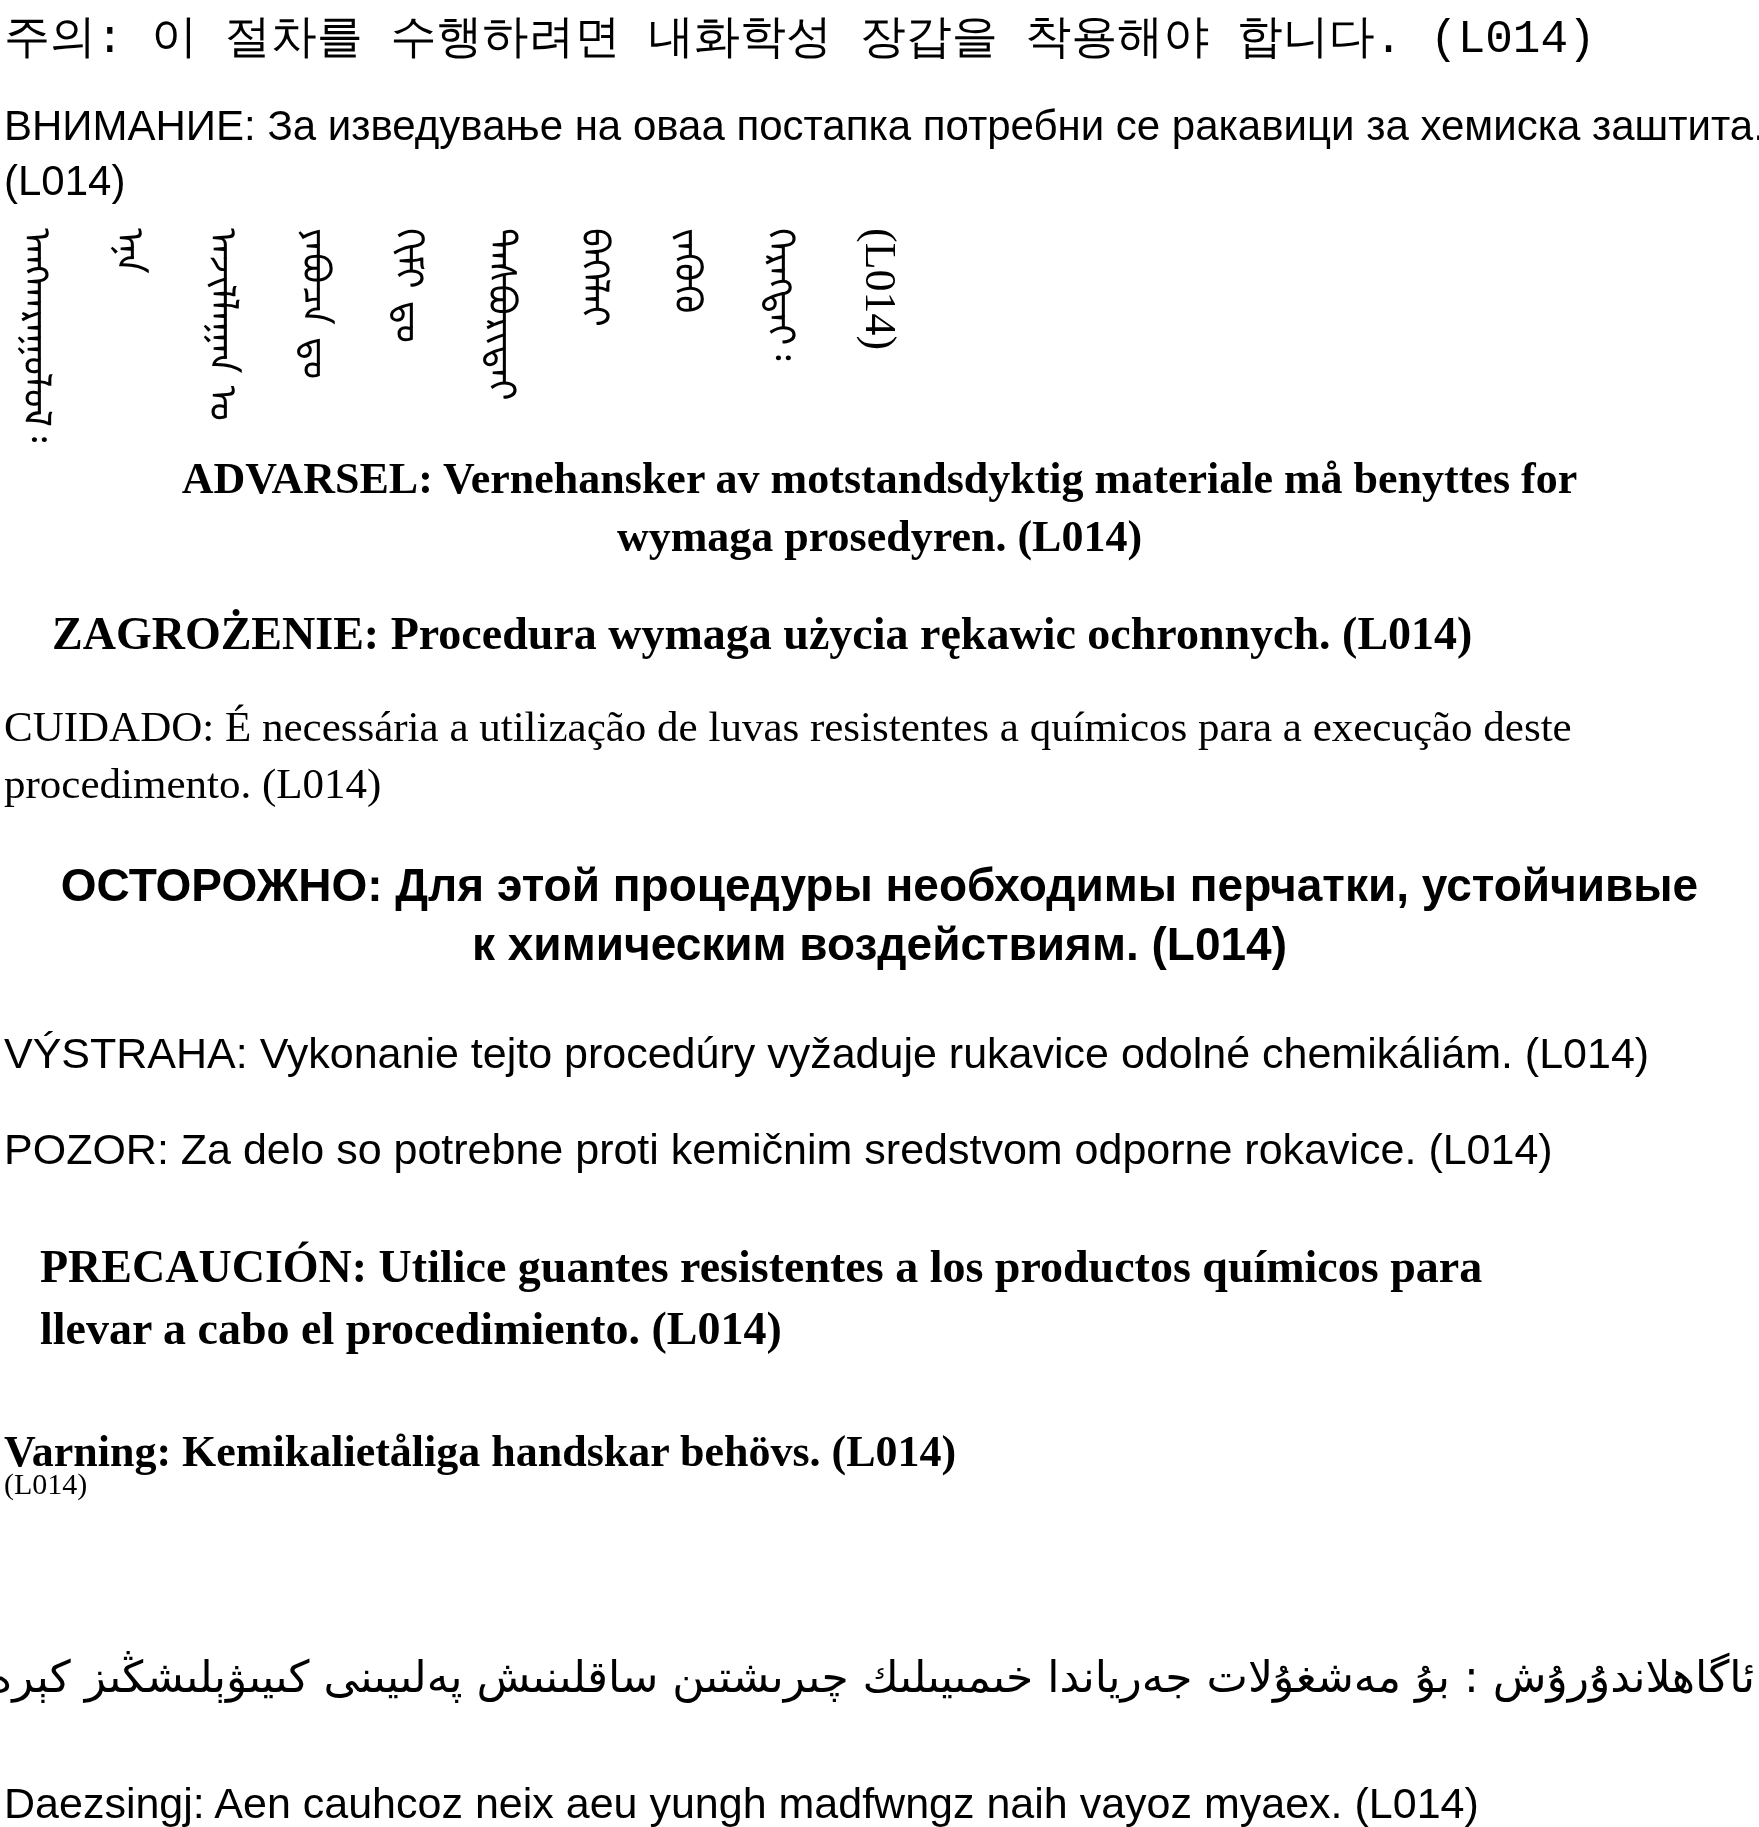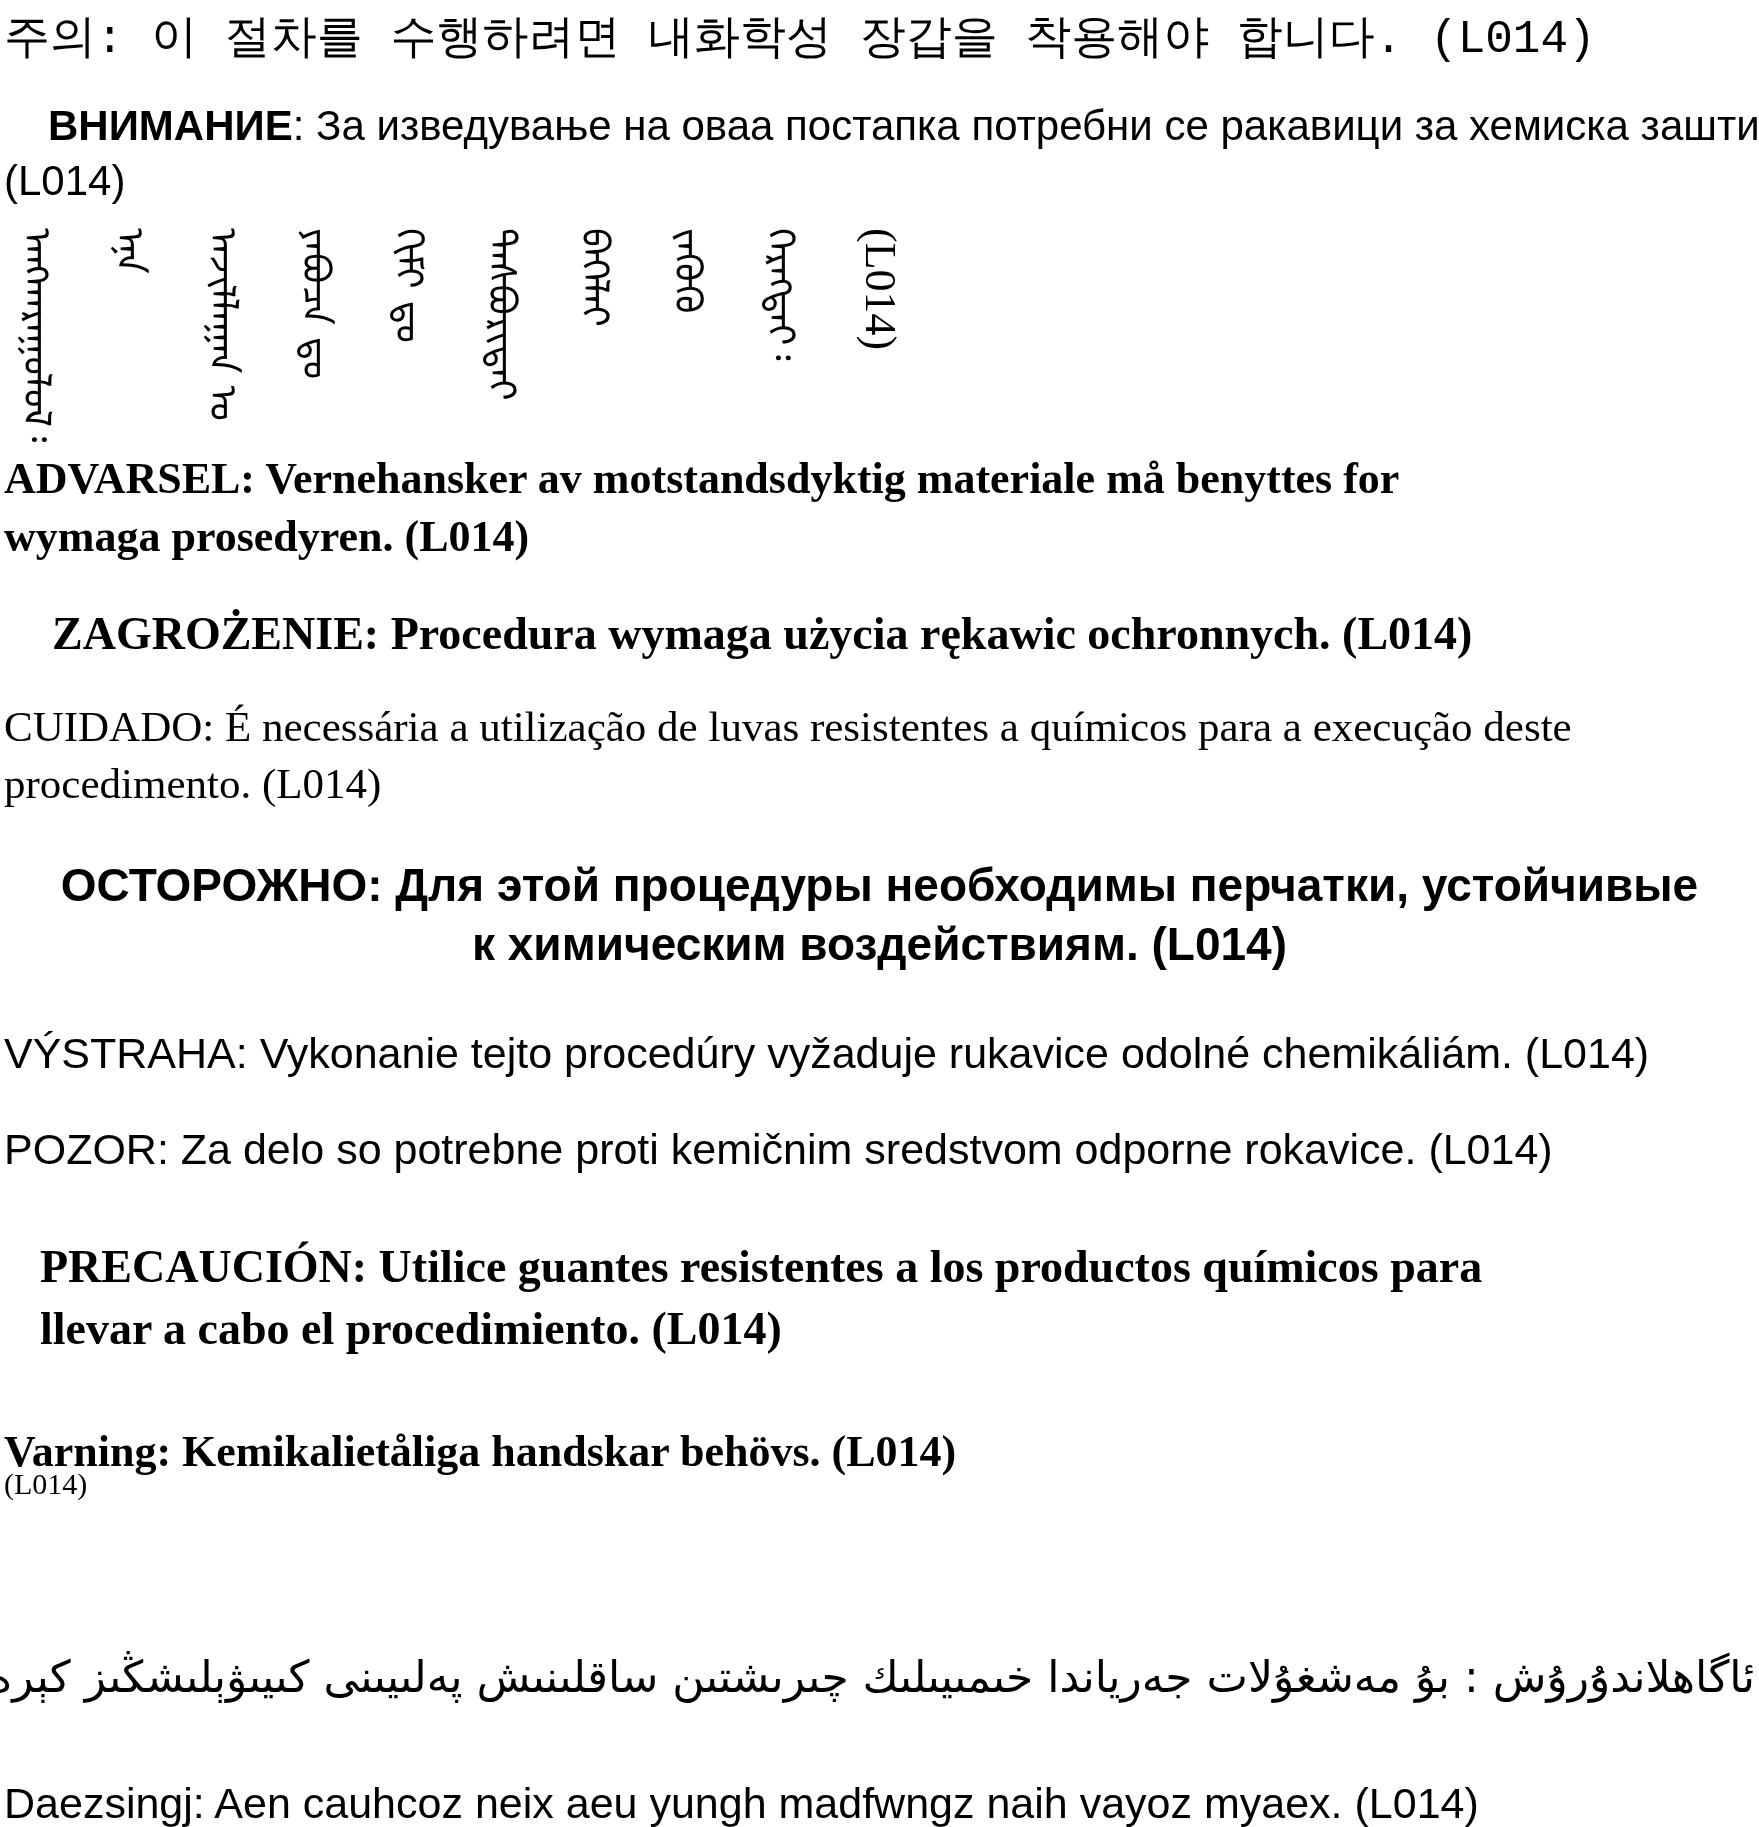--- a/index.html
+++ b/index.html
@@ -7,25 +7,25 @@
     width:1759px;height:1827px;position:relative;
     background:#ffffff;color:#000000;overflow:hidden;
     font-family:"Liberation Sans", sans-serif;
   }
   .blk{position:absolute;left:4px;right:4px;}
   .line{display:block;white-space:nowrap;}
 
   
   .korean{top:4px;font-family:Liberation Mono, monospace;font-size:46px;line-height:56px;margin-top:8px;}
   .macedonian{top:98px;font-family:"Liberation Sans",sans-serif;font-size:42px;line-height:55px;}
-  .macedonian .lbl{font-weight:bold;margin-left:44px;}
+  .macedonian .lbl{font-weight:normal;}
   .mongolian{top:228px;height:208px;display:flex;gap:27px;align-items:flex-start;}
   .mcol{writing-mode:vertical-lr;text-orientation:mixed;font-family:"DejaVu Sans",sans-serif;font-size:38px;}
   .mcode{writing-mode:vertical-lr;font-family:"Liberation Serif",serif;font-size:44px;margin-left:14px;}
-  .norwegian{top:450px;font-family:"Liberation Serif",serif;font-weight:bold;font-size:44px;line-height:58px;}
+  .norwegian{top:450px;font-family:"Liberation Serif",serif;font-weight:bold;font-size:44px;line-height:58px;text-align:center;}
   .polish{top:606px;font-family:"Liberation Serif",serif;font-weight:bold;font-size:46px;line-height:56px;margin-left:48px;}
   .portuguese{top:698px;font-family:"Liberation Serif",serif;font-size:43px;line-height:57px;}
   .russian{top:856px;font-family:"Liberation Sans",sans-serif;font-weight:bold;font-size:46px;line-height:59px;text-align:center;}
   .slovak{top:1026px;font-family:"Liberation Sans",sans-serif;font-size:43px;line-height:54px;}
   .slovenian{top:1122px;font-family:"Liberation Sans",sans-serif;font-size:43px;line-height:54px;}
   .spanish{top:1236px;font-family:Liberation Serif, serif;font-weight:bold;font-size:46px;line-height:62px;margin-left:36px;}
   .swedish{top:1424px;font-family:"Liberation Serif",serif;font-weight:bold;font-size:44px;line-height:56px;}
   .tibetan{top:1464px;font-family:"DejaVu Sans",sans-serif;font-size:40px;line-height:95px;}
   .tibetan .code-line{font-family:"Liberation Serif",serif;font-size:30px;line-height:40px;}
   .uyghur{top:1642px;direction:rtl;font-family:"DejaVu Sans",sans-serif;font-size:44px;line-height:70px;}

